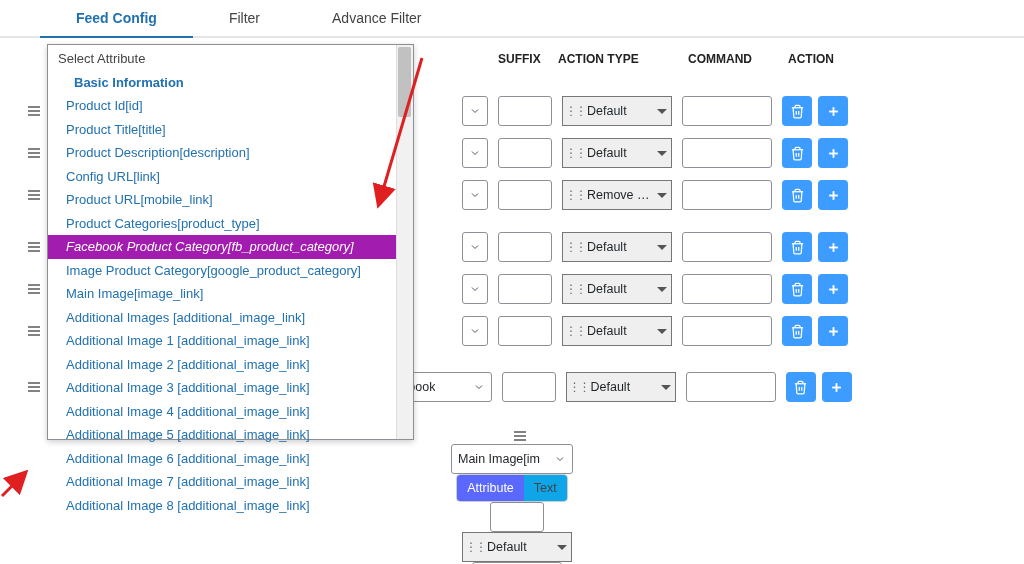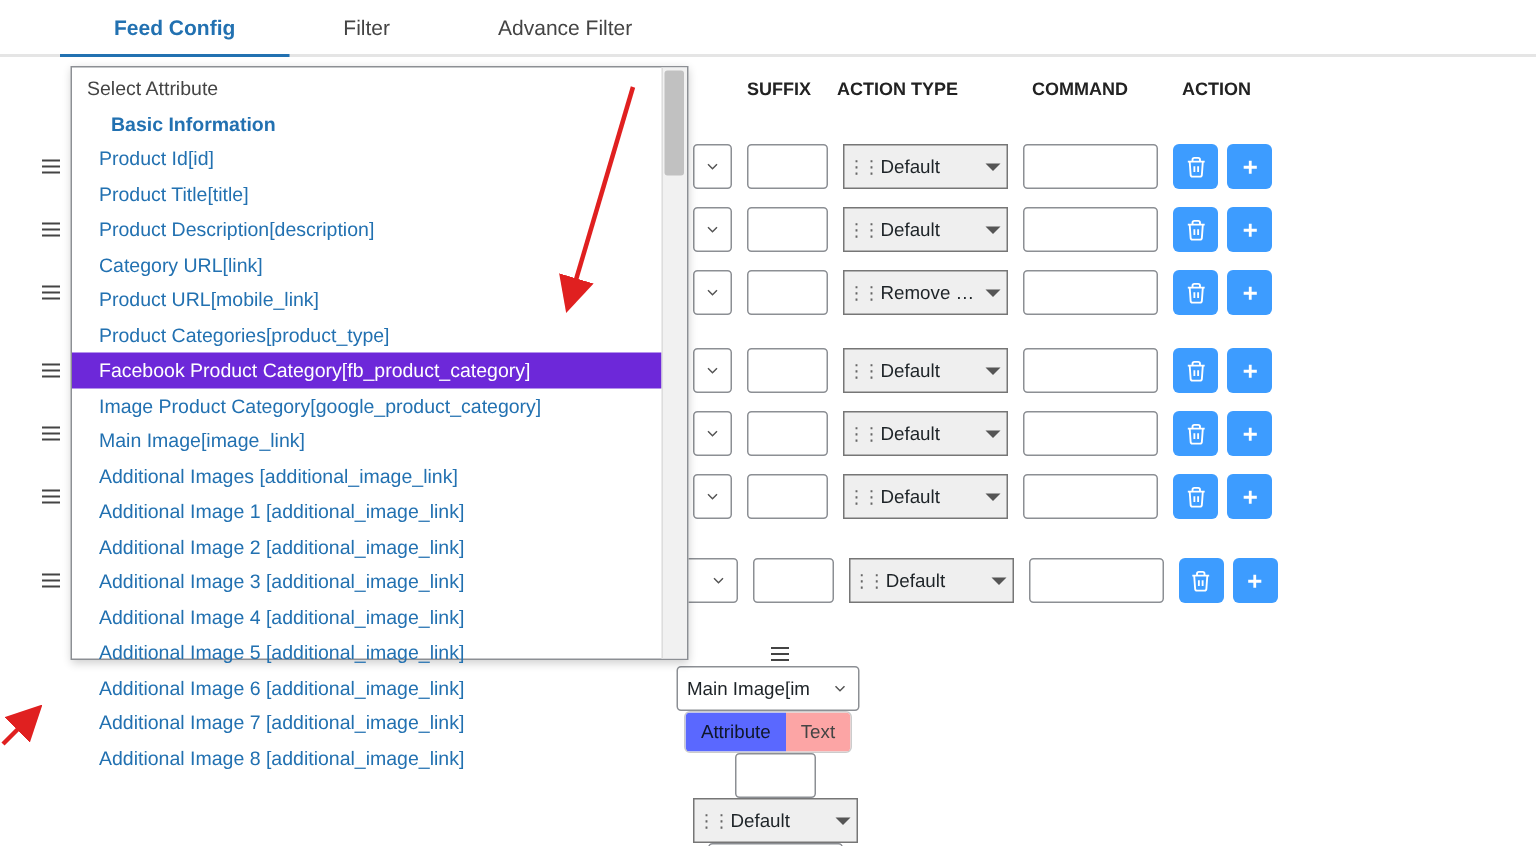--- a/index.html
+++ b/index.html
@@ -18,22 +18,22 @@
   .drag svg { width:16px; height:16px; }
   .field-name {
     width: 122px; border:1px solid #8c8f94; border-radius:3px; height:30px;
     display:flex; align-items:center; justify-content:space-between; padding:0 6px; background:#fff;
   }
   .field-name span { white-space: nowrap; overflow: hidden; text-overflow: ellipsis; font-size:12.5px; }
   .chev { width:12px; height:12px; flex-shrink:0; }
   .gap1 { width: 78px; }
   .pill-wrap { display:flex; border:1px solid #ccc; border-radius:4px; overflow:hidden; height:28px; }
   .pill { padding: 4px 10px; font-size:12.5px; display:flex; align-items:center; }
-  .pill.blue { background:#5a68ff; color:#0f172a; }
-  .pill.white { background:#fca5a5; color:#444; }
+  .pill.blue { background:#5a68ff; color:#ffffff; }
+  .pill.white { background:#0ea5e9; color:#444; }
   .value-sel {
     width: 118px; border:1px solid #8c8f94; border-radius:3px; height:30px;
     display:flex; align-items:center; justify-content:space-between; padding:0 6px; margin-left:10px;
     font-size:12.5px; background:#fff;
   }
   .value-sel span { white-space: nowrap; overflow: hidden; text-overflow: ellipsis; }
   .suffix-in {
     width: 54px; height:30px; border:1px solid #8c8f94; border-radius:3px; margin-left:10px; background:#fff;
   }
   .output-sel {
@@ -47,30 +47,30 @@
   .cmd-in {
     width: 90px; height:30px; border:1px solid #8c8f94; border-radius:3px; margin-left:10px; background:#fff;
   }
   .actions { display:flex; gap:6px; margin-left:10px; }
   .btn-ic {
     width:30px; height:30px; background:#3d9cff; border-radius:4px;
     display:flex; align-items:center; justify-content:center; color:#fff; cursor:pointer;
   }
   .btn-ic svg { width:15px; height:15px; }
   .dropdown {
-    position:absolute; left:47px; top:44px; width:412px; background:#fff;
+    position:absolute; left:47px; top:44px; width:367px; background:#fff;
     border:1px solid #8c8f94; box-shadow:0 2px 6px rgba(0,0,0,0.2); z-index:50;
     max-height: 396px;
   }
   .dd-scroll { position:absolute; right:0; top:0; bottom:0; width:17px; background:#f1f1f1; border-left:1px solid #ddd; }
   .dd-thumb { position:absolute; top:2px; right:2px; width:13px; height:70px; background:#c1c1c1; border-radius:2px; }
   .dd-item { padding: 2px 10px 2px 18px; font-size:13px; color:#2271b1; cursor:pointer; line-height:1.5; }
   .dd-item.header { color:#444; font-weight:400; padding-left:10px; }
   .dd-item.bold { font-weight:700; color:#2271b1; padding-left:26px; }
-  .dd-item.selected { background:#6d28d9; color:#fff; }
+  .dd-item.selected { background:#a21caf; color:#fff;font-style:italic; }
   .arrow-red { position:absolute; z-index:60; pointer-events:none; }
   .field-name.sel2 { border:2px solid #1e1e1e; }
 </style>
 </head>
 <body>
 
 <div class="tabs">
   <div class="tab active">Feed Config</div>
   <div class="tab">Filter</div>
   <div class="tab">Advance Filter</div>
@@ -412,21 +412,21 @@
     </div>
   </div>
 
 <div class="dropdown">
   <div id="dd-body" style="padding:2px 0;">
       <div class="dd-item header">Select Attribute</div>
       <div class="dd-item bold">Basic Information</div>
       <div class="dd-item">Product Id[id]</div>
       <div class="dd-item">Product Title[title]</div>
       <div class="dd-item">Product Description[description]</div>
-      <div class="dd-item">Category URL[link]</div>
+      <div class="dd-item">Config URL[link]</div>
       <div class="dd-item">Product URL[mobile_link]</div>
       <div class="dd-item">Product Categories[product_type]</div>
       <div class="dd-item selected">Facebook Product Category[fb_product_category]</div>
       <div class="dd-item">Image Product Category[google_product_category]</div>
       <div class="dd-item">Main Image[image_link]</div>
       <div class="dd-item">Additional Images [additional_image_link]</div>
       <div class="dd-item">Additional Image 1 [additional_image_link]</div>
       <div class="dd-item">Additional Image 2 [additional_image_link]</div>
       <div class="dd-item">Additional Image 3 [additional_image_link]</div>
       <div class="dd-item">Additional Image 4 [additional_image_link]</div>

